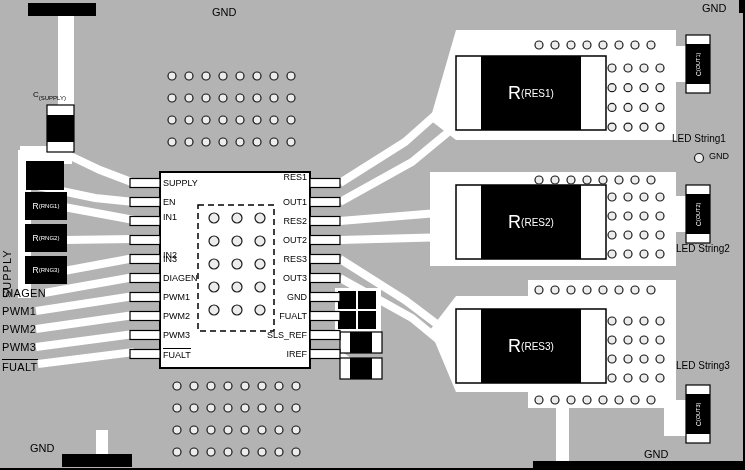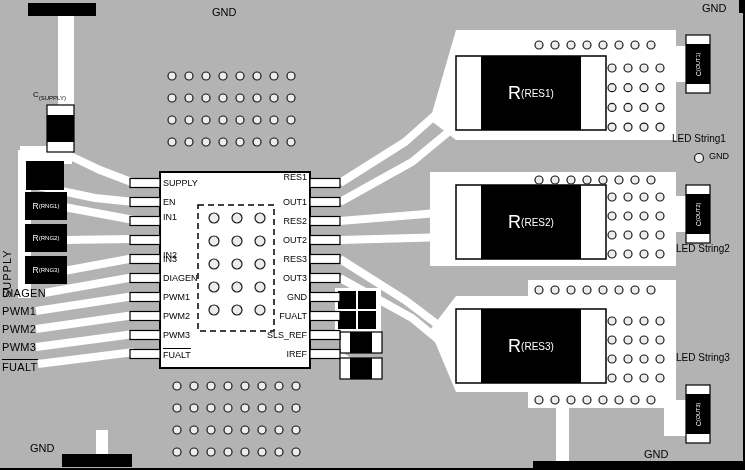--- a/index.html
+++ b/index.html
@@ -379,21 +379,21 @@
       <span>C</span>
       <sub>(OUT2)</sub>
     </div>
   <div class="coutlab" style="top:394px">
       <span>C</span>
       <sub>(OUT3)</sub>
     </div>
 
   <div class="lab ledlab" style="left:672px;top:133px">LED String1</div>
   <div class="lab ledlab" style="left:676px;top:243px">LED String2</div>
-  <div class="lab ledlab" style="left:676px;top:352px">LED String3</div>
+  <div class="lab ledlab" style="left:676px;top:360px">LED String3</div>
 
   <div class="pinlab pinlab-l" style="top:177px">SUPPLY</div>
   <div class="pinlab pinlab-l" style="top:196px">EN</div>
   <div class="pinlab pinlab-l" style="top:211px">IN1</div>
   <div class="pinlab pinlab-l" style="top:249px">IN2</div>
   <div class="pinlab pinlab-l" style="top:253px">IN3</div>
   <div class="pinlab pinlab-l" style="top:272px">DIAGEN</div>
   <div class="pinlab pinlab-l" style="top:291px">PWM1</div>
   <div class="pinlab pinlab-l" style="top:310px">PWM2</div>
   <div class="pinlab pinlab-l" style="top:329px">PWM3</div>

